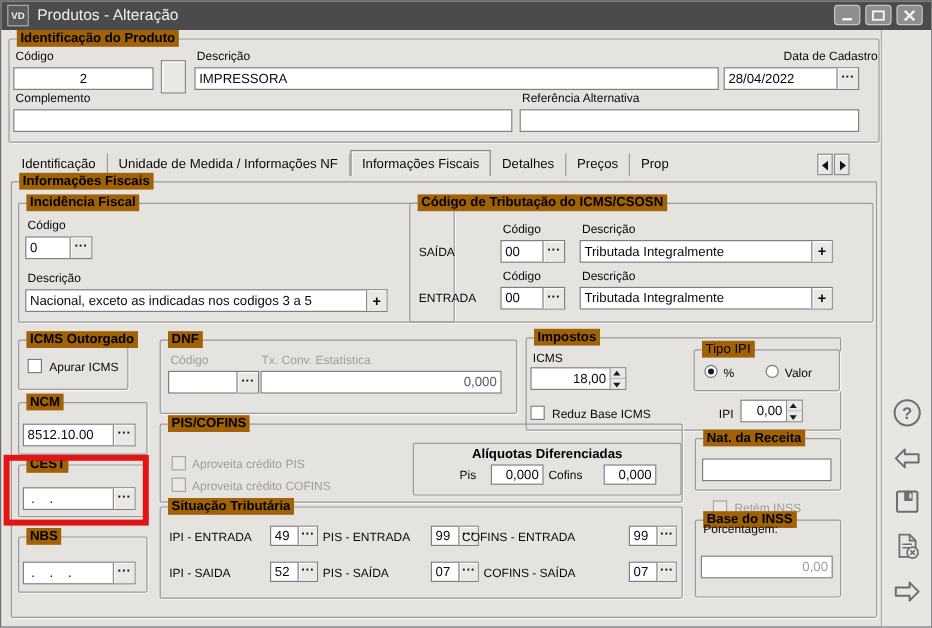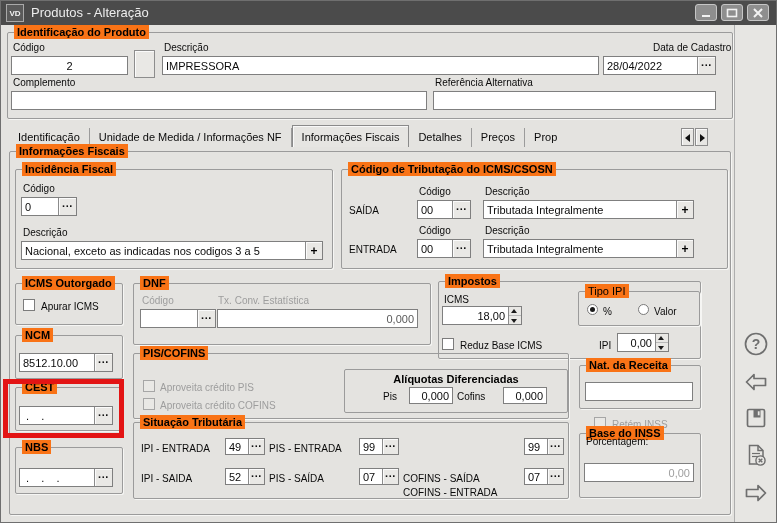--- a/index.html
+++ b/index.html
@@ -13,21 +13,21 @@
               border:1px solid #a9a9a9; color:#f2f2f2; font-size:8px; font-weight:bold;
               display:flex; align-items:center; justify-content:center; }
   .title-text { position:absolute; left:30px; top:0; height:24px; line-height:24px;
                 color:#ededed; font-size:13px; white-space:nowrap; }
   .wbtn { position:absolute; top:3px; width:22px; height:17px; background:#8e8e8e;
           border:1px solid #c6c6c6; border-radius:3px;
           display:flex; align-items:center; justify-content:center; }
   
   .gb { position:absolute; border:1px solid #9b9b9b; border-radius:2px;
         box-shadow:1px 1px 0 #f6f6f4; }
-  .gt { position:absolute; top:-8px; left:6px; background:#f97316; padding:0 3px;
+  .gt { position:absolute; top:-8px; left:6px; background:#a16207; padding:0 3px;
         font-size:11px; font-weight:bold; line-height:14px; color:#000; white-space:nowrap; }
   .gt.normal { font-weight:normal; }
   .gt.center { left:0; right:0; text-align:center; background:transparent; }
   
   .lb { position:absolute; font-size:10px; line-height:13px; color:#0a0a0a; white-space:nowrap; }
   .lb.dis { color:#9d9d9d; }
   
   .fld { position:absolute; background:#fff; border:1px solid #7f7f7f; display:flex;
          align-items:stretch; font-size:11px; }
   .fld .tx { flex:1; padding:0 3px; white-space:pre; overflow:hidden;
@@ -145,21 +145,21 @@
       <i></i>
     </div>
   <div class="tarrow r" style="left:694px;">
       <i></i>
     </div>
 
   <div class="gb" style="left:8px; top:150px; width:722px; height:364px;">
     <span class="gt">Informações Fiscais</span>
   </div>
 
-  <div class="gb" style="left:14px; top:168px; width:318px; height:100px;">
+  <div class="gb" style="left:14px; top:168px; width:364px; height:100px;">
     <span class="gt">Incidência Fiscal</span>
   </div>
   <span class="lb" style="left:22px; top:181px;">Código</span>
   <div class="fld" style="left:20px; top:196px; width:56px; height:19px;">
     <span class="tx">0</span>
     <span class="ellbtn"></span>
   </div>
   <span class="lb" style="left:22px; top:225px;">Descrição</span>
   <div class="fld" style="left:20px; top:240px; width:302px; height:19px;">
     <span class="tx">Nacional, exceto as indicadas nos codigos 3 a 5</span>
@@ -185,21 +185,21 @@
   <span class="lb" style="left:348px; top:242px;">ENTRADA</span>
   <div class="fld" style="left:416px; top:238px; width:54px; height:19px;">
     <span class="tx">00</span>
     <span class="ellbtn"></span>
   </div>
   <div class="fld" style="left:482px; top:238px; width:211px; height:19px;">
     <span class="tx">Tributada Integralmente</span>
     <span class="plusbtn"></span>
   </div>
 
-  <div class="gb" style="left:14px; top:282px; width:108px; height:42px;">
+  <div class="gb" style="left:14px; top:282px; width:92px; height:42px;">
     <span class="gt">ICMS Outorgado</span>
   </div>
   <span class="cb" style="left:22px; top:298px;"></span>
   <span class="lb" style="left:40px; top:299px;">Apurar ICMS</span>
 
   <div class="gb" style="left:132px; top:282px; width:298px; height:62px;">
     <span class="gt">DNF</span>
   </div>
   <span class="lb dis" style="left:141px; top:293px;">Código</span>
   <div class="fld" style="left:139px; top:308px; width:76px; height:19px;">
@@ -292,21 +292,21 @@
   <span class="lb" style="left:140px; top:441px;">IPI - ENTRADA</span>
   <div class="fld" style="left:224px; top:437px; width:40px; height:17px;">
     <span class="tx">49</span>
     <span class="ellbtn sm"></span>
   </div>
   <span class="lb" style="left:268px; top:441px;">PIS - ENTRADA</span>
   <div class="fld" style="left:358px; top:437px; width:40px; height:17px;">
     <span class="tx">99</span>
     <span class="ellbtn sm"></span>
   </div>
-  <span class="lb" style="left:402px; top:441px;margin-top:44px;">COFINS - ENTRADA</span>
+  <span class="lb" style="left:384px; top:441px;">COFINS - ENTRADA</span>
   <div class="fld" style="left:523px; top:437px; width:40px; height:17px;">
     <span class="tx">99</span>
     <span class="ellbtn sm"></span>
   </div>
   <span class="lb" style="left:140px; top:471px;">IPI - SAIDA</span>
   <div class="fld" style="left:224px; top:467px; width:40px; height:17px;">
     <span class="tx">52</span>
     <span class="ellbtn sm"></span>
   </div>
   <span class="lb" style="left:268px; top:471px;">PIS - SAÍDA</span>

